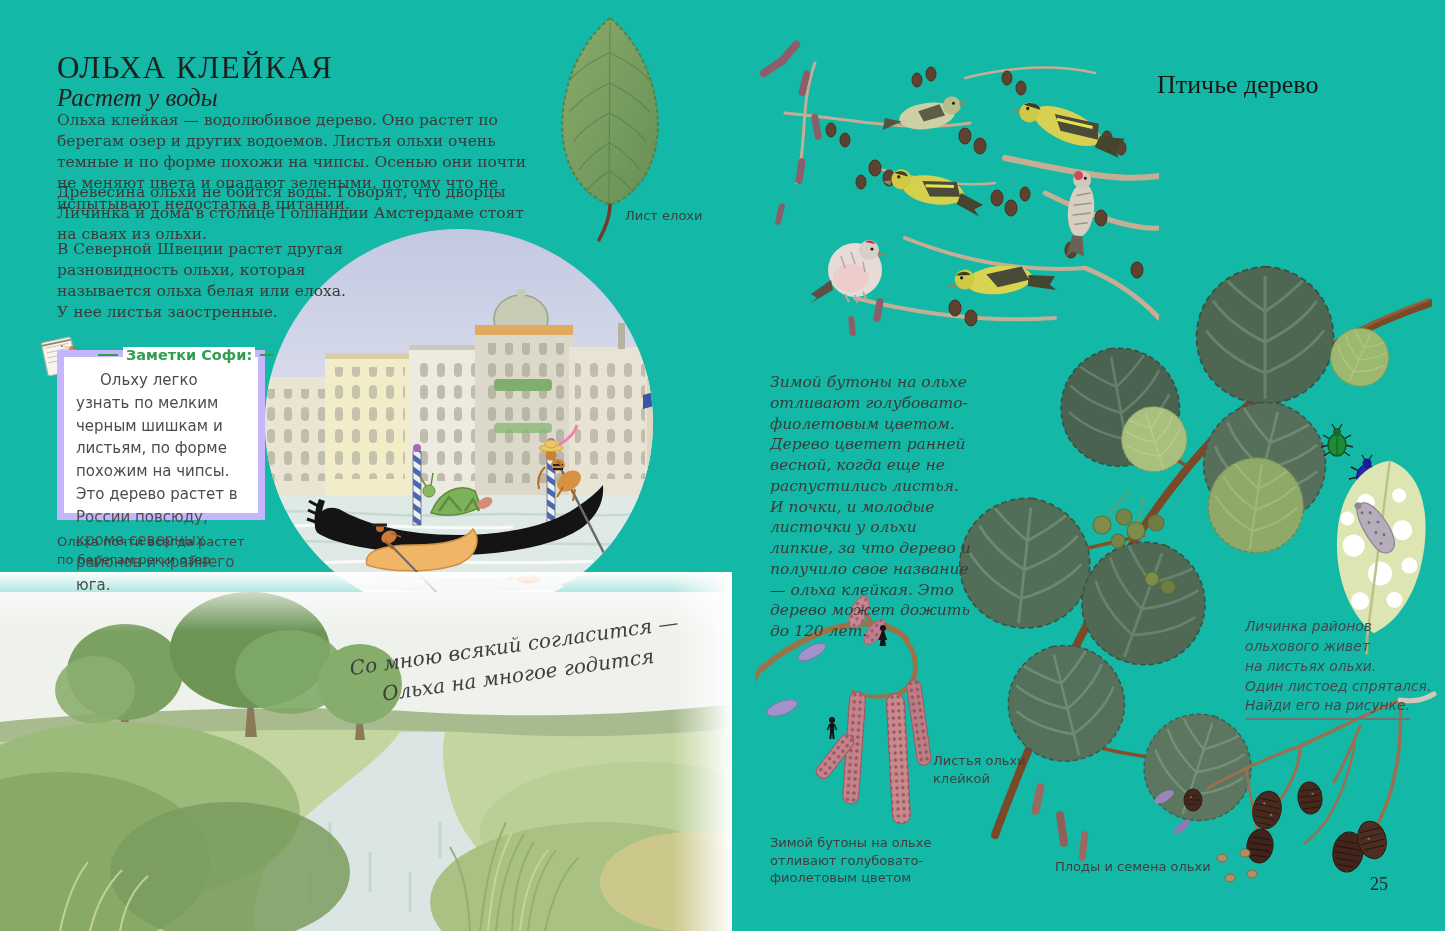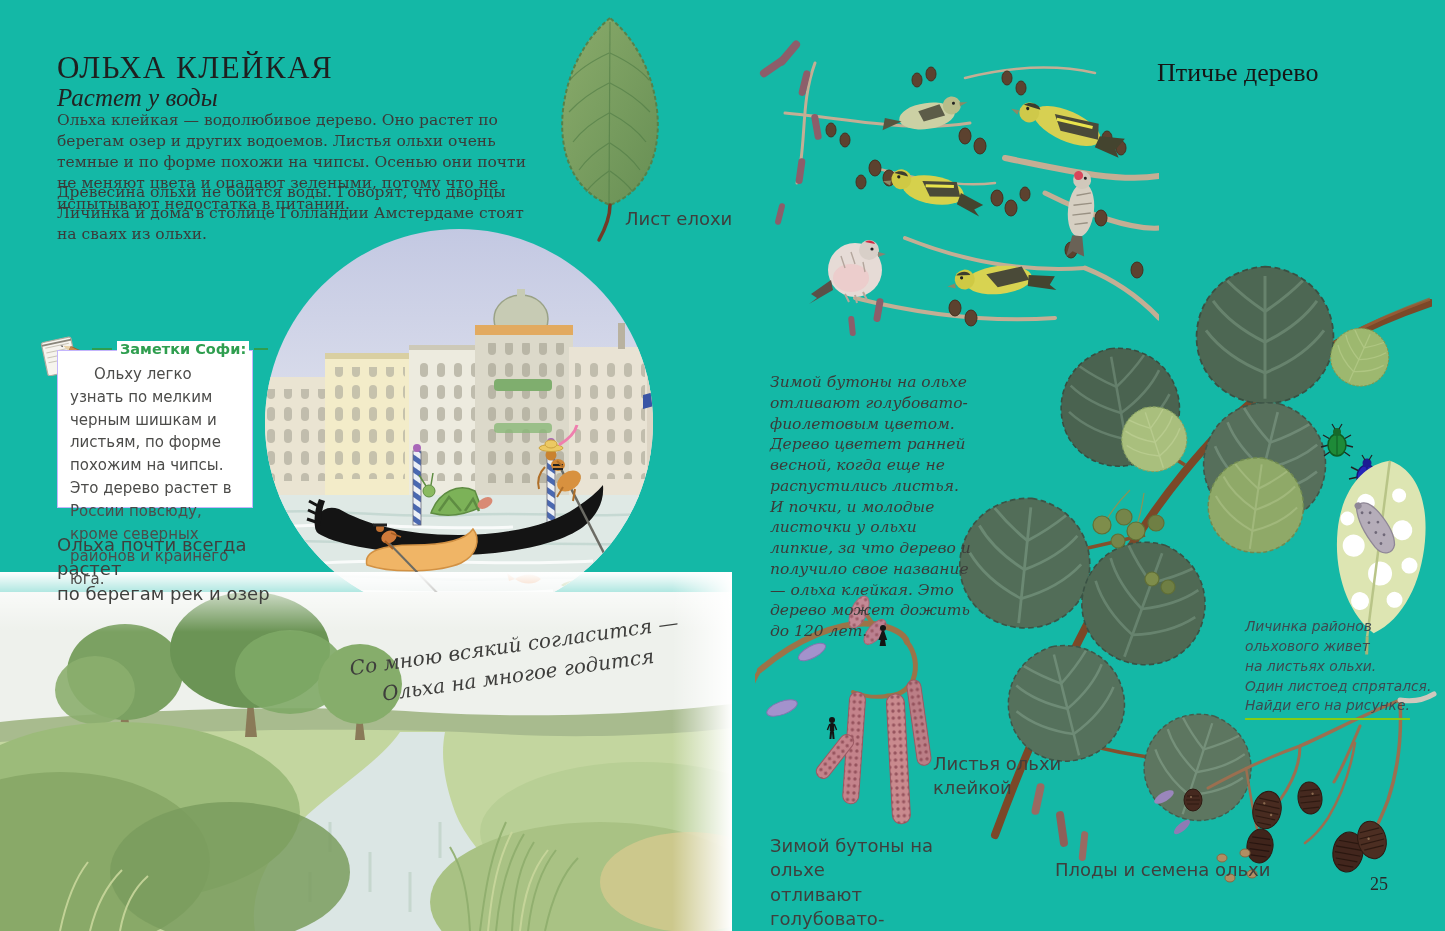--- a/index.html
+++ b/index.html
@@ -9,47 +9,47 @@
   
   .title{left:57px;top:50px;font-family:"Liberation Serif",serif;font-size:31px;
          letter-spacing:1.5px;color:#1f1f1f;}
   .subtitle{left:57px;top:84px;font-family:"Liberation Serif",serif;font-style:italic;
             font-size:25px;color:#222;}
   .body-text{font-size:15.5px;line-height:1.36;color:#3b3b39;}
   .para1{left:57px;top:110px;width:478px;}
   .para2{left:57px;top:182px;width:470px;}
   .para3{left:57px;top:239px;width:300px;}
   .leaf-caption{left:625px;top:207px;}
-  .caption{font-family:"DejaVu Sans",sans-serif;font-size:18px;line-height:1.35;
+  .caption{font-family:"DejaVu Sans",sans-serif;font-size:13px;line-height:1.35;
            color:#3f3f3d;white-space:pre-line;}
   .river-caption{left:57px;top:516px;width:220px;margin-top:17px;}
   
-  .note-box{left:57px;top:350px;width:194px;height:156px;border:1px solid #c4b5fd;background:#fff;}
+  .note-box{left:57px;top:350px;width:194px;height:156px;border:7px solid #c4b5fd;background:#fff;}
   .note-header{position:absolute;top:-10px;left:24px;right:4px;display:flex;align-items:center;
                gap:5px;background:transparent;}
   .note-header .txt{background:#fff;padding:0 3px;font-family:"DejaVu Sans",sans-serif;
                     font-weight:bold;font-size:14.5px;color:#2f9e4f;white-space:nowrap;}
   .dash{display:inline-block;height:2px;background:#2f9e4f;flex:0 0 auto;}
   .dash.l{width:20px;margin-left:10px;}
   .dash.r{width:14px;}
   .note-body{padding:12px 10px 6px 12px;font-family:"DejaVu Sans",sans-serif;font-size:15px;
              line-height:1.52;color:#4c4c4a;text-indent:1.6em;}
   .note-icon{left:40px;top:332px;}
   
   .rhyme{left:346px;top:630px;width:340px;transform:rotate(-8deg);
          font-family:"DejaVu Serif",serif;font-style:italic;font-size:20px;
          color:#3e3e3c;line-height:1.5;text-align:center;}
   
-  .bird-heading{left:1157px;top:58px;font-family:"Liberation Serif",serif;font-size:26px;color:#161616;}
+  .bird-heading{left:1157px;top:70px;font-family:"Liberation Serif",serif;font-size:26px;color:#161616;}
   .bird-text{left:1157px;top:96px;width:262px;font-size:15.5px;line-height:1.34;}
   .main-text{left:770px;top:372px;width:202px;font-size:15.5px;line-height:1.34;font-style:italic;}
   .larva-caption{left:1245px;top:617px;font-family:"DejaVu Sans",sans-serif;font-style:italic;
                  font-size:13.8px;line-height:1.44;color:#3c4a50;}
   .larva-caption .line{display:block;}
-  .larva-caption .line.u{border-bottom:2px solid #84cc16;padding-bottom:2px;width:fit-content;}
+  .larva-caption .line.u{border-bottom:2px solid #737373;padding-bottom:2px;width:fit-content;}
   .leaves-caption{left:933px;top:752px;width:130px;}
   .buds-caption{left:770px;top:834px;width:200px;}
   .cones-caption{left:1055px;top:858px;}
   .page-number{left:1370px;top:874px;font-family:"Liberation Serif",serif;font-size:18px;color:#2a2a2a;}
   
   .ill{pointer-events:none;}
   svg{display:block;}
 </style>
 </head>
 <body>
@@ -638,20 +638,21 @@
         <ellipse cx="80" cy="190" rx="5" ry="4"></ellipse>
           <ellipse cx="102" cy="186" rx="5" ry="4"></ellipse>
       </g>
     </svg>
   </div>
 
   <div class="abs title">ОЛЬХА КЛЕЙКАЯ</div>
   <div class="abs subtitle">Растет у воды</div>
   <div class="abs body-text para1">Ольха клейкая — водолюбивое дерево. Оно растет по берегам озер и других водоемов. Листья ольхи очень темные и по форме похожи на чипсы. Осенью они почти не меняют цвета и опадают зелеными, потому что не испытывают недостатка в питании.</div>
   <div class="abs body-text para2">Древесина ольхи не боится воды. Говорят, что дворцы Личинка и дома в столице Голландии Амстердаме стоят на сваях из ольхи.</div>
+  <div class="abs body-text para3">В Северной Швеции растет другая разновидность ольхи, которая называется ольха белая или елоха. У нее листья заостренные.</div>
   <div class="abs caption leaf-caption">Лист елохи</div>
 
   <div class="abs note-box">
     <div class="note-header">
       <span class="dash l"></span>
       <span class="txt">Заметки Софи:</span>
       <span class="dash r"></span>
     </div>
     <div class="note-body">Ольху легко узнать по мелким черным шишкам и листьям, по форме похожим на чипсы. Это дерево растет в России повсюду, кроме северных районов и крайнего юга.</div>
   </div>

